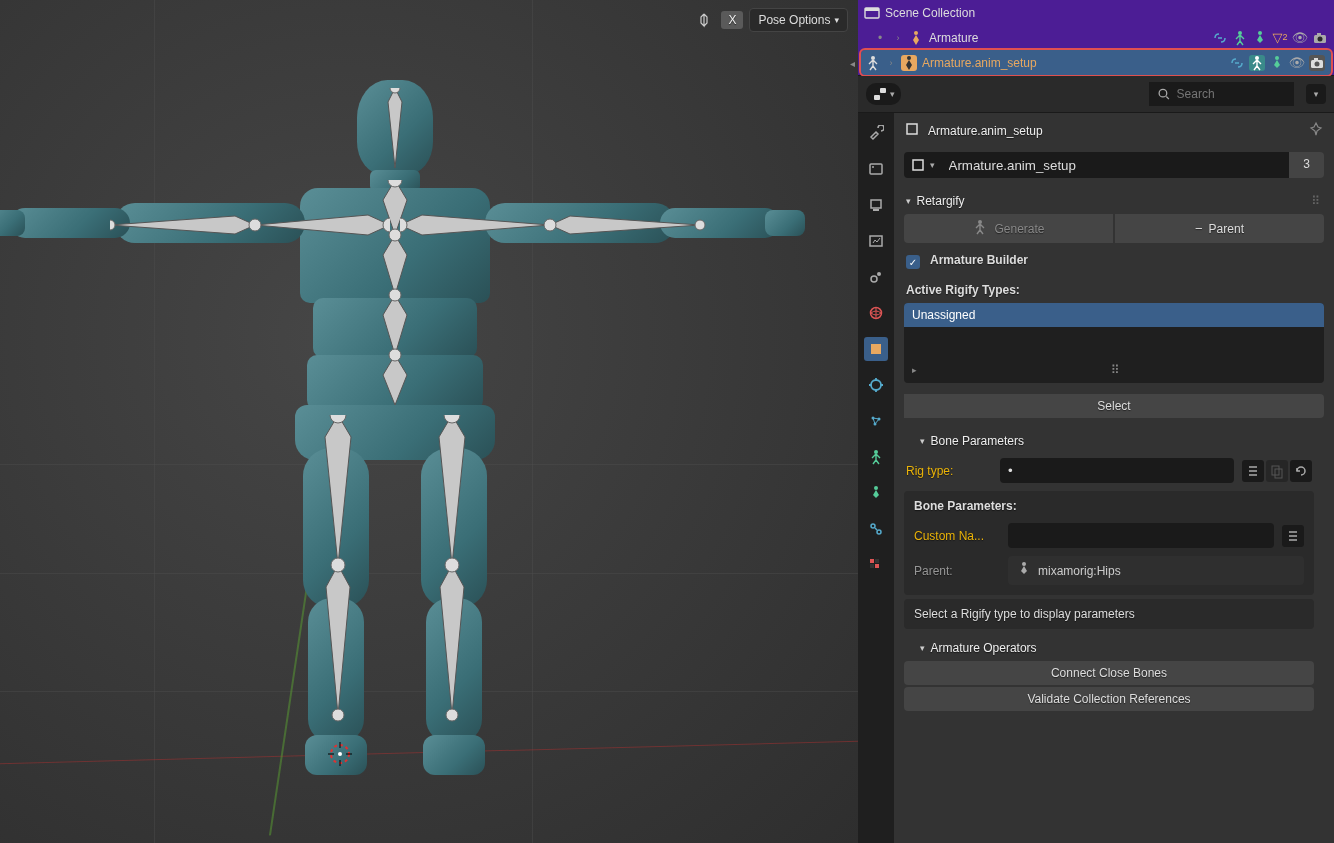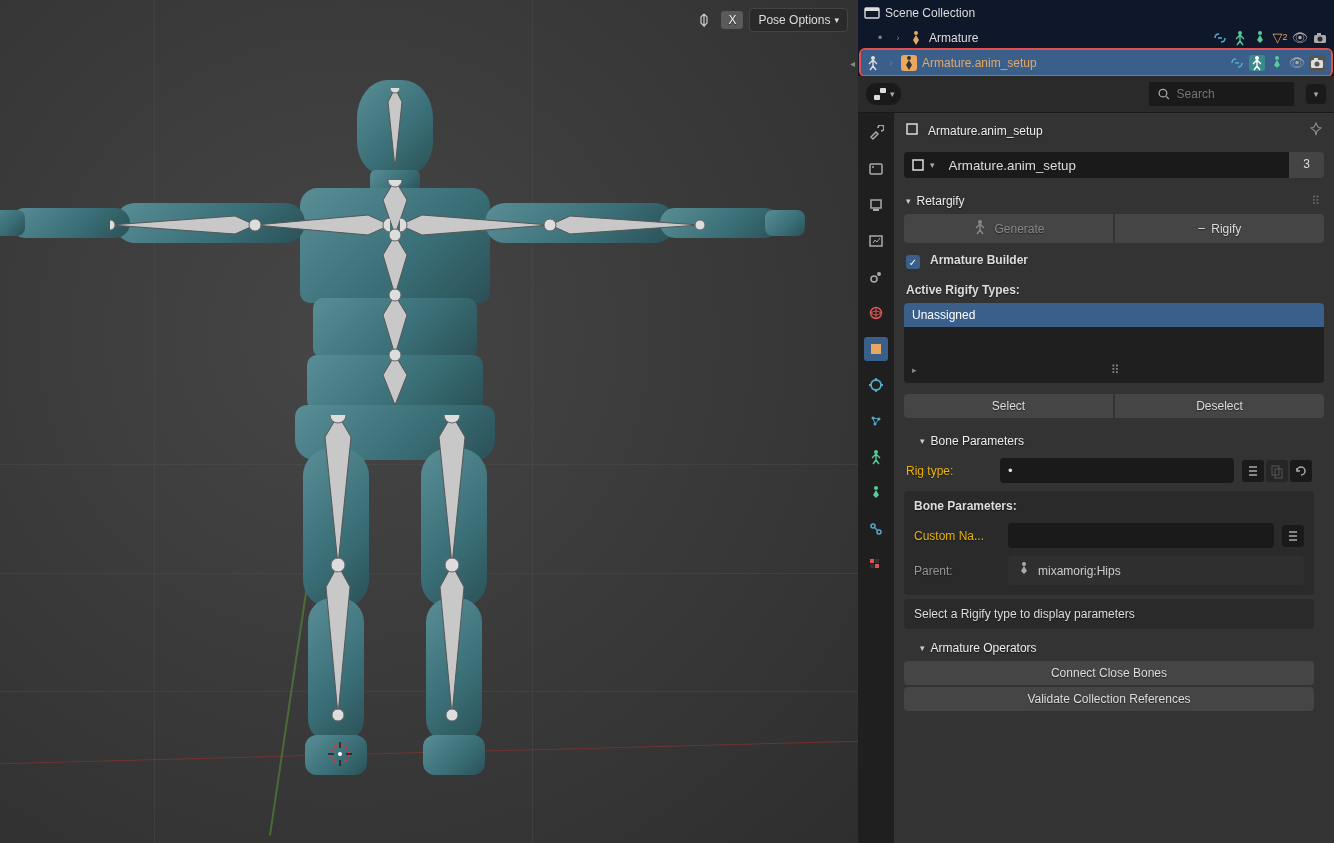--- a/index.html
+++ b/index.html
@@ -38,21 +38,21 @@
 
 .viewport-header { position: absolute; top: 8px; right: 10px; display: flex; align-items: center; gap: 6px; }
 .vh-icon { width: 22px; height: 22px; display: flex; align-items: center; justify-content: center; border-radius: 3px; color: #ccc; }
 .vh-badge { background: #5a5a5a; border-radius: 3px; padding: 2px 7px; color: #eee; font-size: 12px; text-shadow: 0 1px 1px rgba(0,0,0,.6); }
 .vh-btn { background: #2a2a2a; border: 1px solid #444; border-radius: 4px; padding: 4px 8px; color: #ddd; display: flex; align-items: center; gap: 4px; font-size: 12px; }
 .vh-caret { font-size: 9px; }
 .expand-handle { position: absolute; right: 3px; top: 58px; color: #888; font-size: 10px; }
 
 .right { position: absolute; left: 858px; top: 0; width: 476px; height: 843px; background: #2a2a2a; display: flex; flex-direction: column; }
 
-.outliner { background: #0f172a; border-bottom: 1px solid #1a1a1a; }
+.outliner { background: #4c1d95; border-bottom: 1px solid #1a1a1a; }
 .out-row { display: flex; align-items: center; height: 25px; padding: 0 6px; gap: 5px; }
 .out-row.sel { background: #3a5f8a; outline: 2px solid #e05050; border-radius: 4px; margin: 0 3px; }
 .out-chev { color: #888; font-size: 9px; width: 10px; text-align: center; }
 .out-dot { color: #888; width: 10px; }
 .out-icon { width: 16px; height: 16px; display: flex; align-items: center; justify-content: center; }
 .out-label { color: #ddd; flex: 1; }
 .out-label.orange { color: #e8a860; }
 .out-icons-right { display: flex; gap: 4px; align-items: center; margin-left: auto; }
 .oi { width: 16px; height: 16px; display: flex; align-items: center; justify-content: center; color: #aaa; font-size: 13px; }
 .oi.box { border-radius: 3px; }
@@ -455,21 +455,21 @@
         <div class="btn-row">
           <button class="btn muted">
             <span><svg class="svg-ico" viewBox="0 0 16 16">
                   <circle cx="8" cy="3" r="2" fill="#888"></circle>
                   <path d="M8 5 L4 9 M8 5 L12 9 M8 5 L8 11 M8 11 L5 15 M8 11 L11 15" stroke="#888" stroke-width="1.4"></path>
                 </svg></span>
             <span>Generate</span>
           </button>
           <button class="btn">
             <span class="btn-ico">−</span>
-            <span>Rigify</span>
+            <span>Parent</span>
           </button>
         </div>
 
         <div class="check-row">
           <span class="check">✓</span>
           <span class="label-txt">Armature Builder</span>
         </div>
 
         <div class="label-txt">Active Rigify Types:</div>
 
@@ -477,21 +477,20 @@
           <div class="list-item">Unassigned</div>
           <div style="height:30px"></div>
           <div class="list-footer">
             <span class="tri">▸</span>
             <span class="drag">⠿</span>
           </div>
         </div>
 
         <div class="btn-row" style="margin-top:11px">
           <button class="btn">Select</button>
-          <button class="btn">Deselect</button>
         </div>
 
         <div class="section sub" style="margin-left:0; margin-top:10px">
           <div class="sec-header" style="padding-left:16px">
             <span class="sec-chev">▾</span>
             <span class="sec-title">Bone Parameters</span>
           </div>
 
           <div class="field-row">
             <span class="field-label">Rig type:</span>

